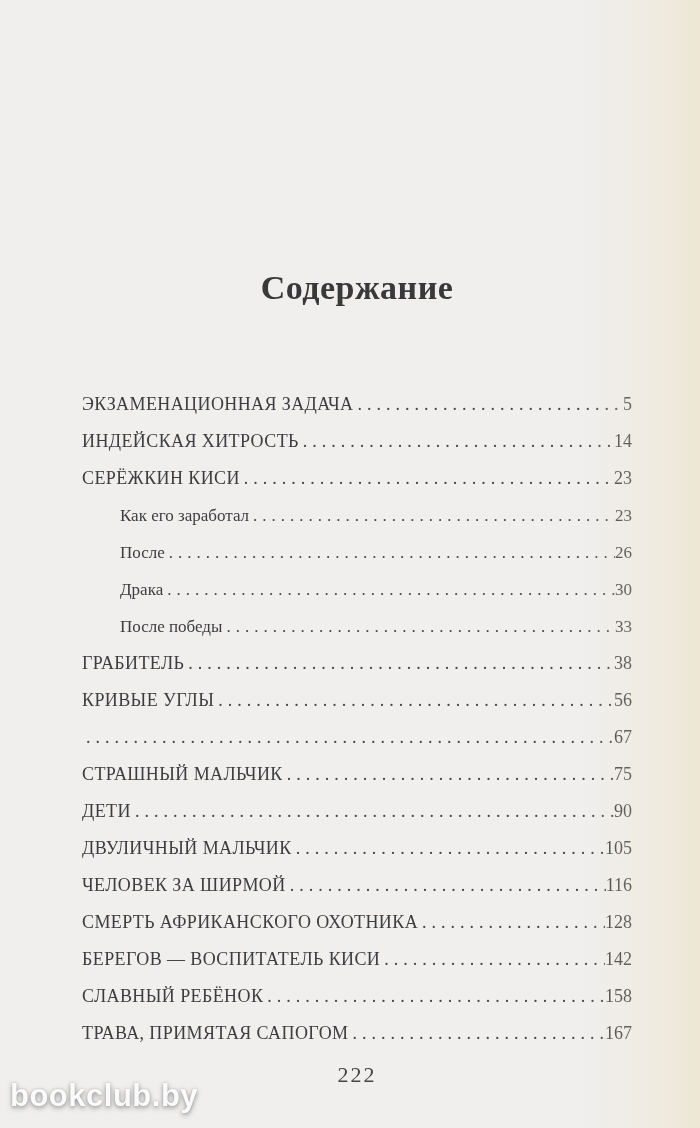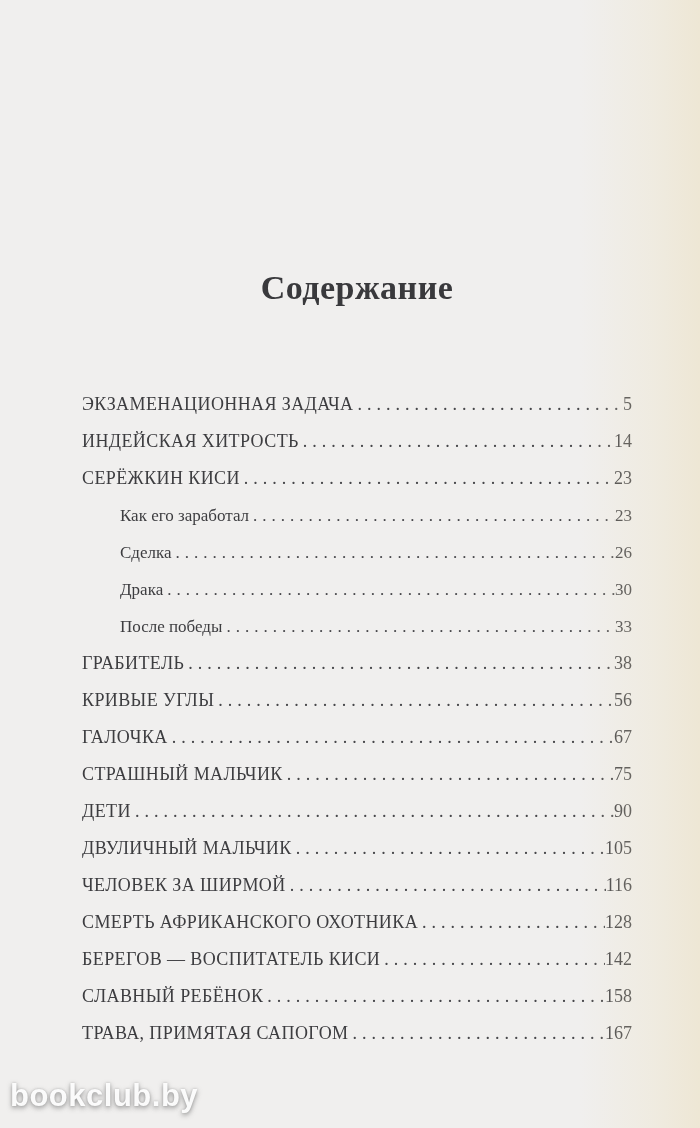--- a/index.html
+++ b/index.html
@@ -120,21 +120,21 @@
     <span class="pagenum">23</span>
   </div>
 
   <div class="row sub">
     <span class="label">Как его заработал</span>
     <span class="dots">..........................................................................................</span>
     <span class="pagenum">23</span>
   </div>
 
   <div class="row sub">
-    <span class="label">Сделка</span>
+    <span class="label">После</span>
     <span class="dots">..........................................................................................</span>
     <span class="pagenum">26</span>
   </div>
 
   <div class="row sub">
     <span class="label">Драка</span>
     <span class="dots">..........................................................................................</span>
     <span class="pagenum">30</span>
   </div>
 
@@ -150,21 +150,20 @@
     <span class="pagenum">38</span>
   </div>
 
   <div class="row main">
     <span class="label">КРИВЫЕ УГЛЫ</span>
     <span class="dots">..........................................................................................</span>
     <span class="pagenum">56</span>
   </div>
 
   <div class="row main">
-    <span class="label">ГАЛОЧКА</span>
     <span class="dots">..........................................................................................</span>
     <span class="pagenum">67</span>
   </div>
 
   <div class="row main">
     <span class="label">СТРАШНЫЙ МАЛЬЧИК</span>
     <span class="dots">..........................................................................................</span>
     <span class="pagenum">75</span>
   </div>
 
@@ -203,15 +202,16 @@
     <span class="dots">..........................................................................................</span>
     <span class="pagenum">158</span>
   </div>
 
   <div class="row main">
     <span class="label">ТРАВА, ПРИМЯТАЯ САПОГОМ</span>
     <span class="dots">..........................................................................................</span>
     <span class="pagenum">167</span>
   </div>
 </div>
+    <div class="folio">222</div>
   </div>
   <div class="watermark">bookclub.by</div>
 </div>
 
 </body></html>

